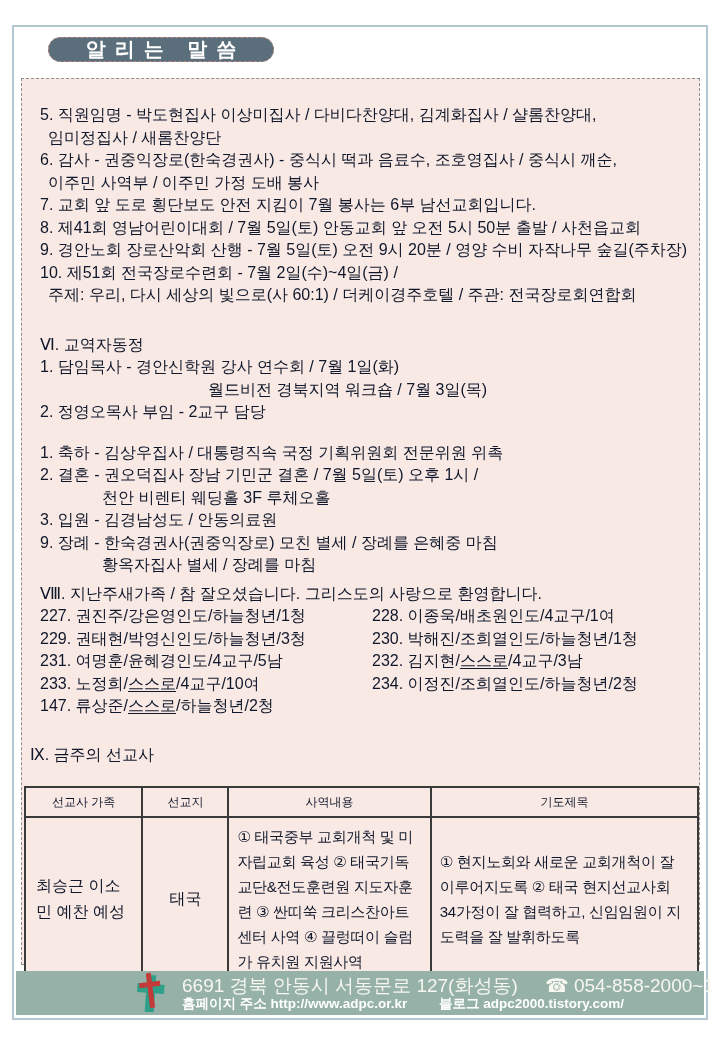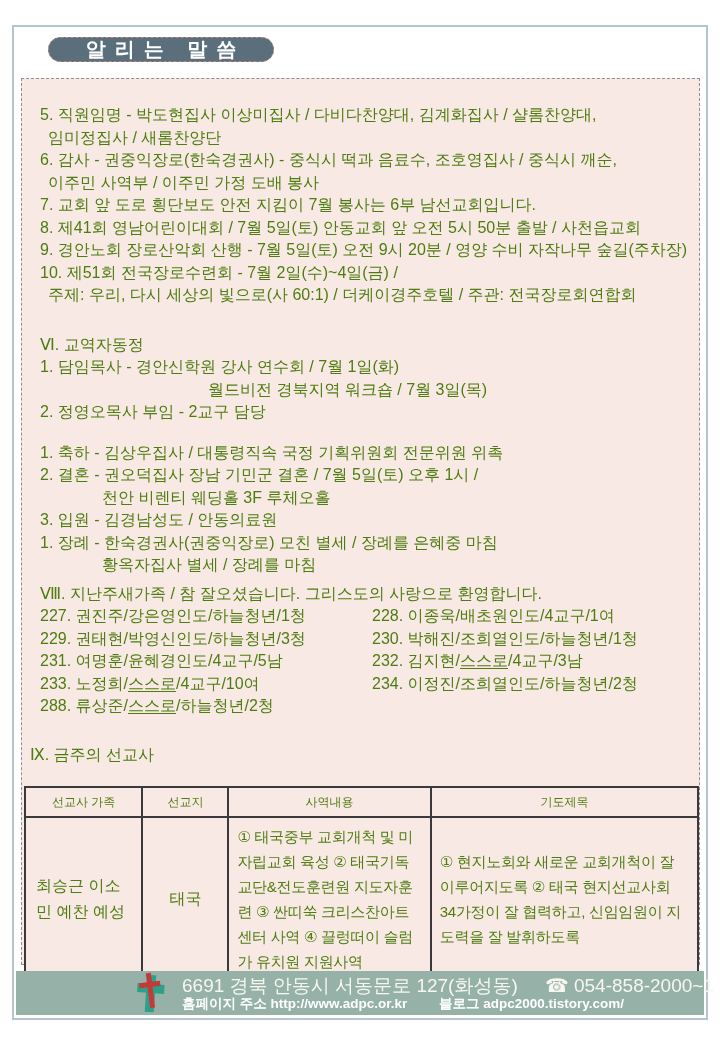--- a/index.html
+++ b/index.html
@@ -15,21 +15,21 @@
   .badge {
     position:absolute; left:34px; top:10px; width:226px; height:25px;
     background:#5a6f7b; border:1px dashed #bb8880; border-radius:17px;
     color:#ffffff; font-size:20px; font-weight:bold; letter-spacing:9px;
     display:flex; align-items:center; justify-content:center;
     text-indent:9px;
   }
   .content {
     position:absolute; left:7px; top:51px; width:679px; height:887px;
     background:#f9e9e5; border:1px dashed #8f8f8f;
-    padding:25px 16px 0 18px; font-size:16px; color:#4d7c0f;
+    padding:25px 16px 0 18px; font-size:16px; color:#0f172a;
   }
   .line { height:22.5px; line-height:22.5px; white-space:nowrap; }
   .ind1 { padding-left:8px; }
   .ind2 { padding-left:62px; }
   .ind3 { padding-left:168px; }
   .sec6 { margin-top:27px; }
   .sec7 { margin-top:18px; }
   .sec8 { margin-top:6px; }
   .sec9-heading { margin-top:26px; margin-left:-10px; height:22.5px; line-height:22.5px; }
   .nf-row { display:flex; height:22.5px; line-height:22.5px; white-space:nowrap; }
@@ -90,21 +90,21 @@
         <div class="line">1. 담임목사 - 경안신학원 강사 연수회 / 7월 1일(화)</div>
         <div class="line ind3">월드비전 경북지역 워크숍 / 7월 3일(목)</div>
         <div class="line">2. 정영오목사 부임 - 2교구 담당</div>
       </div>
 
       <div class="sec7">
         <div class="line">1. 축하 - 김상우집사 / 대통령직속 국정 기획위원회 전문위원 위촉</div>
         <div class="line">2. 결혼 - 권오덕집사 장남 기민군 결혼 / 7월 5일(토) 오후 1시 /</div>
         <div class="line ind2">천안 비렌티 웨딩홀 3F 루체오홀</div>
         <div class="line">3. 입원 - 김경남성도 / 안동의료원</div>
-        <div class="line">1. 장례 - 한숙경권사(권중익장로)  모친 별세 / 장례를 은혜중 마침</div>
+        <div class="line">9. 장례 - 한숙경권사(권중익장로)  모친 별세 / 장례를 은혜중 마침</div>
         <div class="line ind2">황옥자집사 별세 / 장례를 마침</div>
       </div>
 
       <div class="sec8">
         <div class="line">Ⅷ. 지난주새가족 / 참 잘오셨습니다. 그리스도의 사랑으로 환영합니다.</div>
         <div class="nf-row">
           <div class="nf-left"><span>227. 권진주/강은영인도/하늘청년/1청</span><span class="ul"></span><span></span></div>
           <div class="nf-right"><span>228. 이종욱/배초원인도/4교구/1여</span><span class="ul"></span><span></span></div>
         </div>
         <div class="nf-row">
@@ -113,21 +113,21 @@
         </div>
         <div class="nf-row">
           <div class="nf-left"><span>231. 여명훈/윤혜경인도/4교구/5남</span><span class="ul"></span><span></span></div>
           <div class="nf-right"><span>232. 김지현/</span><span class="ul">스스로</span><span>/4교구/3남</span></div>
         </div>
         <div class="nf-row">
           <div class="nf-left"><span>233. 노정희/</span><span class="ul">스스로</span><span>/4교구/10여</span></div>
           <div class="nf-right"><span>234. 이정진/조희열인도/하늘청년/2청</span><span class="ul"></span><span></span></div>
         </div>
         <div class="nf-row">
-          <div class="nf-left"><span>288. 류상준/</span><span class="ul">스스로</span><span>/하늘청년/2청</span></div>
+          <div class="nf-left"><span>147. 류상준/</span><span class="ul">스스로</span><span>/하늘청년/2청</span></div>
           <div class="nf-right"></div>
         </div>
       </div>
 
       <div class="sec9-heading">Ⅸ. 금주의 선교사</div>
 
       <table class="missionary">
         <tbody>
             <tr>
           <th class="col1">선교사 가족</th>

